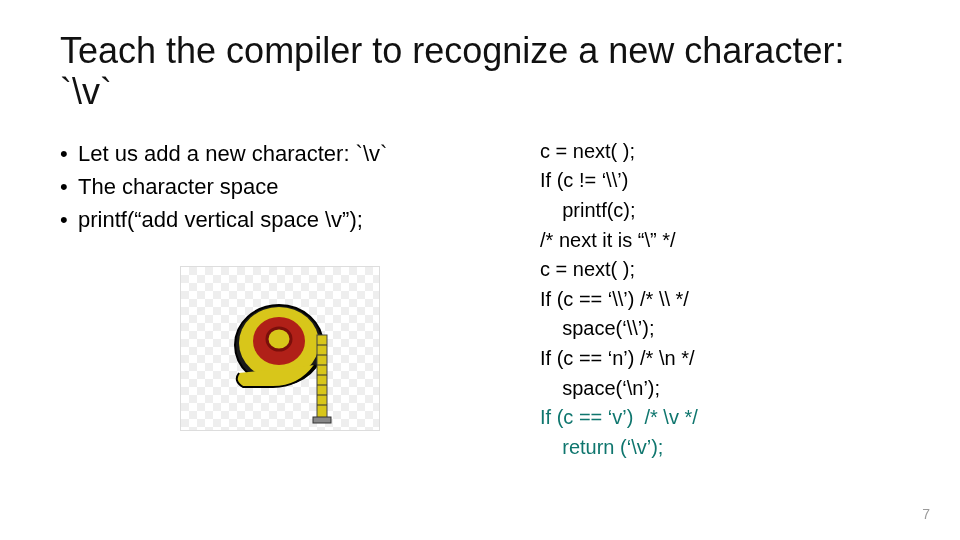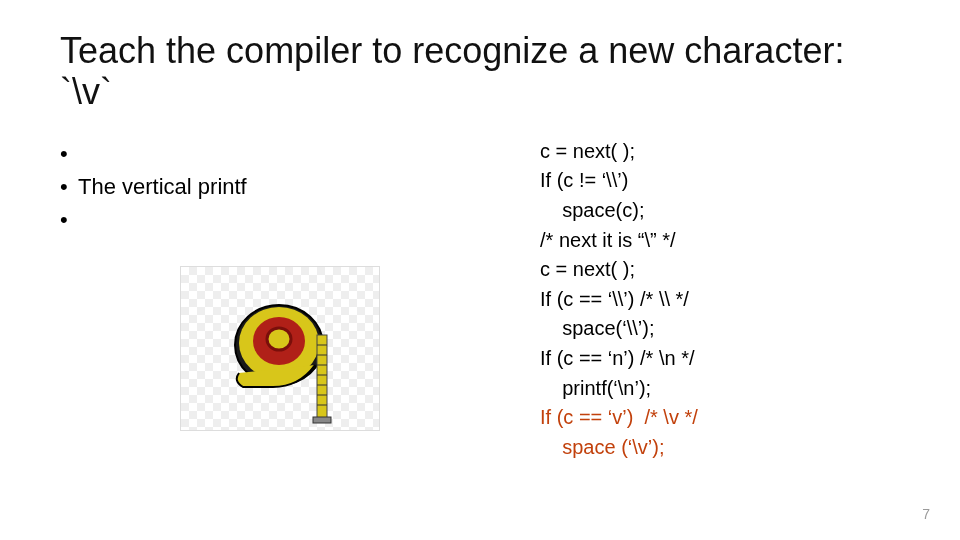--- a/index.html
+++ b/index.html
@@ -16,43 +16,45 @@
   .checker { width: 200px; height: 165px; background-image:
       linear-gradient(45deg,#eee 25%,transparent 25%),
       linear-gradient(-45deg,#eee 25%,transparent 25%),
       linear-gradient(45deg,transparent 75%,#eee 75%),
       linear-gradient(-45deg,transparent 75%,#eee 75%);
     background-size: 16px 16px;
     background-position: 0 0, 0 8px, 8px -8px, -8px 0;
     position: relative; border: 1px solid #ddd; }
   .tape { position: absolute; left: 48px; top: 28px; }
   .code { font-size: 20px; line-height: 1.48; white-space: pre; font-family: "Segoe UI", "Helvetica Neue", Arial, sans-serif; color: #000; }
-  .code .r { color: #c2410c; }
+  .code .r { color: #0f766e; }
   .pagenum { position: absolute; right: 30px; bottom: 18px; font-size: 14px; color: #9a9a9a; }
 </style>
 </head>
 <body>
 
 <div class="slide">
 
   <h1 class="title">Teach the compiler to recognize a new character: `\v`</h1>
 
   <div class="cols">
 
     <div class="left">
       <div class="bul">
         <div class="row">
           <span class="dot">•</span>
+          <span>Let us add a new character: `\v`</span>
         </div>
         <div class="row">
           <span class="dot">•</span>
-          <span>The vertical printf</span>
+          <span>The character space</span>
         </div>
         <div class="row">
           <span class="dot">•</span>
+          <span>printf(“add vertical space \v”);</span>
         </div>
       </div>
 
       <div class="image-holder">
         <div class="checker" aria-label="tape-measure">
           <svg class="tape" width="120" height="130" viewBox="0 0 120 130">
             <ellipse cx="50" cy="50" rx="44" ry="40" fill="#1a1a1a" stroke="#000" stroke-width="2"></ellipse>
             <ellipse cx="50" cy="48" rx="40" ry="36" fill="#d8c61a"></ellipse>
             <ellipse cx="50" cy="46" rx="26" ry="24" fill="#b02018"></ellipse>
             <ellipse cx="50" cy="44" rx="12" ry="11" fill="#d8c61a" stroke="#7a0f0b" stroke-width="3"></ellipse>
@@ -67,27 +69,27 @@
             <rect x="84" y="122" width="18" height="6" fill="#888" stroke="#333"></rect>
             <path d="M 10 78 Q 4 86 14 92 L 44 92 Q 70 92 86 70" fill="#d8c61a" stroke="#000" stroke-width="2"></path>
           </svg>
         </div>
       </div>
     </div>
 
     <div class="right">
       <div class="code"><span>c = next( );</span>
 <span>If (c != ‘\\’)</span>
-<span>    space(c);</span>
+<span>    printf(c);</span>
 <span>/* next it is “\” */</span>
 <span>c = next( );</span>
 <span>If (c == ‘\\’) /* \\ */</span>
 <span>    space(‘\\’);</span>
 <span>If (c == ‘n’) /* \n */</span>
-<span>    printf(‘\n’);</span>
+<span>    space(‘\n’);</span>
 <span class="r">If (c == ‘v’)  /* \v */</span>
-<span class="r">    space (‘\v’);</span></div>
+<span class="r">    return (‘\v’);</span></div>
     </div>
 
   </div>
 
   <div class="pagenum">7</div>
 </div>
 
 </body></html>

